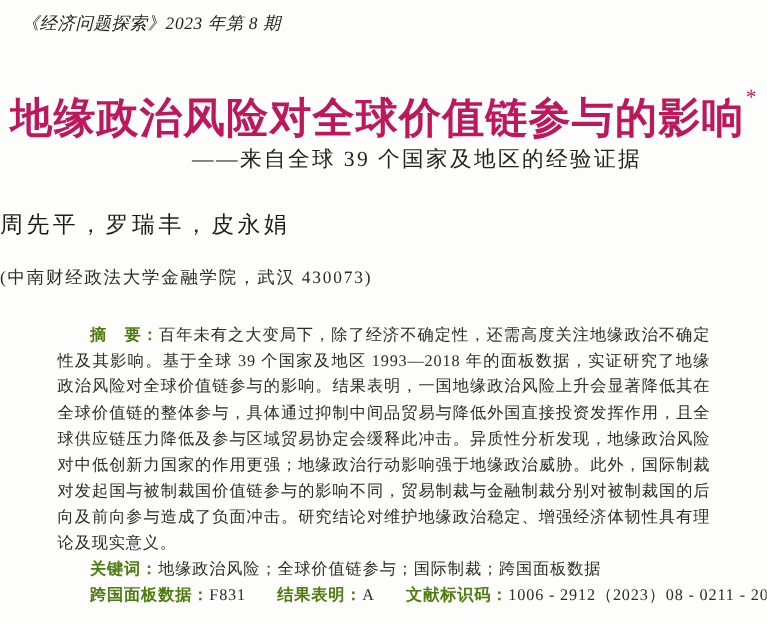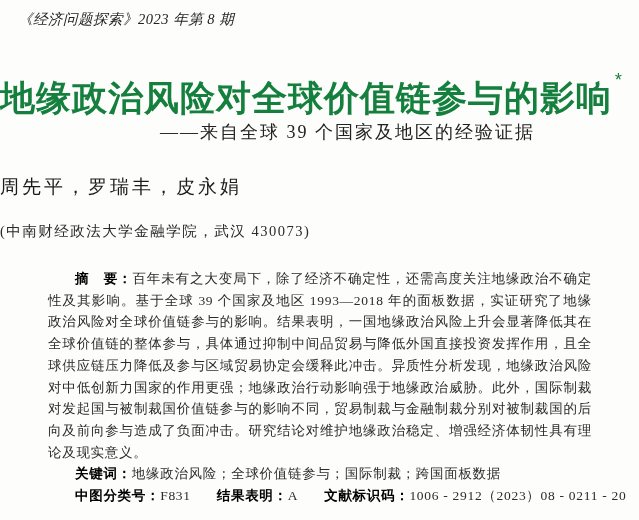--- a/index.html
+++ b/index.html
@@ -24,26 +24,26 @@
     font-size: 14.5px;
     font-style: italic;
     letter-spacing: 0.5px;
     color: #222;
   }
   .paper-title {
     position: absolute;
     top: 52px;
     left: 0;
     width: 100%;
-    text-align: left;
-    font-family: Liberation Mono, monospace;
+    text-align: center;
+    font-family: Liberation Serif, serif;
     font-weight: 700;
     font-size: 35px;
     letter-spacing: 1px;
-    color: #15803d;
+    color: #be185d;
     white-space: nowrap;
   }
   .paper-title sup {
     font-size: 18px;
     font-weight: 400;
     vertical-align: top;
     position: relative;
     top: -4px;
     left: 1px;
   }
@@ -100,21 +100,21 @@
     text-indent: 2em;
   }
   .meta-line {
     margin: 0;
     text-indent: 2em;
     white-space: nowrap;
   }
   .bold-label {
     font-family: "Liberation Sans", sans-serif;
     font-weight: 700;
-    color: #000000;
+    color: #4d7c0f;
   }
   .meta-group {
     margin-right: 26px;
   }
   .meta-group:last-child { margin-right: 0; }
 </style>
 </head>
 <body>
 
 <div class="page">
@@ -128,17 +128,17 @@
   <div class="authors-line">周先平，罗瑞丰，皮永娟</div>
 
   <div class="affiliation-line">(中南财经政法大学金融学院，武汉 430073)</div>
 
   <div class="abstract-block">
 
     <p class="abstract-paragraph"><span class="bold-label">摘　要：</span><span>百年未有之大变局下，除了经济不确定性，还需高度关注地缘政治不确定性及其影响。基于全球 39 个国家及地区 1993—2018 年的面板数据，实证研究了地缘政治风险对全球价值链参与的影响。结果表明，一国地缘政治风险上升会显著降低其在全球价值链的整体参与，具体通过抑制中间品贸易与降低外国直接投资发挥作用，且全球供应链压力降低及参与区域贸易协定会缓释此冲击。异质性分析发现，地缘政治风险对中低创新力国家的作用更强；地缘政治行动影响强于地缘政治威胁。此外，国际制裁对发起国与被制裁国价值链参与的影响不同，贸易制裁与金融制裁分别对被制裁国的后向及前向参与造成了负面冲击。研究结论对维护地缘政治稳定、增强经济体韧性具有理论及现实意义。</span></p>
 
     <p class="keywords-line"><span class="bold-label">关键词：</span><span>地缘政治风险；全球价值链参与；国际制裁；跨国面板数据</span></p>
 
-    <p class="meta-line"><span class="meta-group"><span class="bold-label">中图分类号：</span><span>F831</span></span><span class="meta-group"><span class="bold-label">结果表明：</span><span>A</span></span><span class="meta-group"><span class="bold-label">文献标识码：</span><span>1006 - 2912（2023）08 - 0211 - 20</span></span></p>
+    <p class="meta-line"><span class="meta-group"><span class="bold-label">跨国面板数据：</span><span>F831</span></span><span class="meta-group"><span class="bold-label">结果表明：</span><span>A</span></span><span class="meta-group"><span class="bold-label">文献标识码：</span><span>1006 - 2912（2023）08 - 0211 - 20</span></span></p>
 
   </div>
 
 </div>
 
 </body></html>

